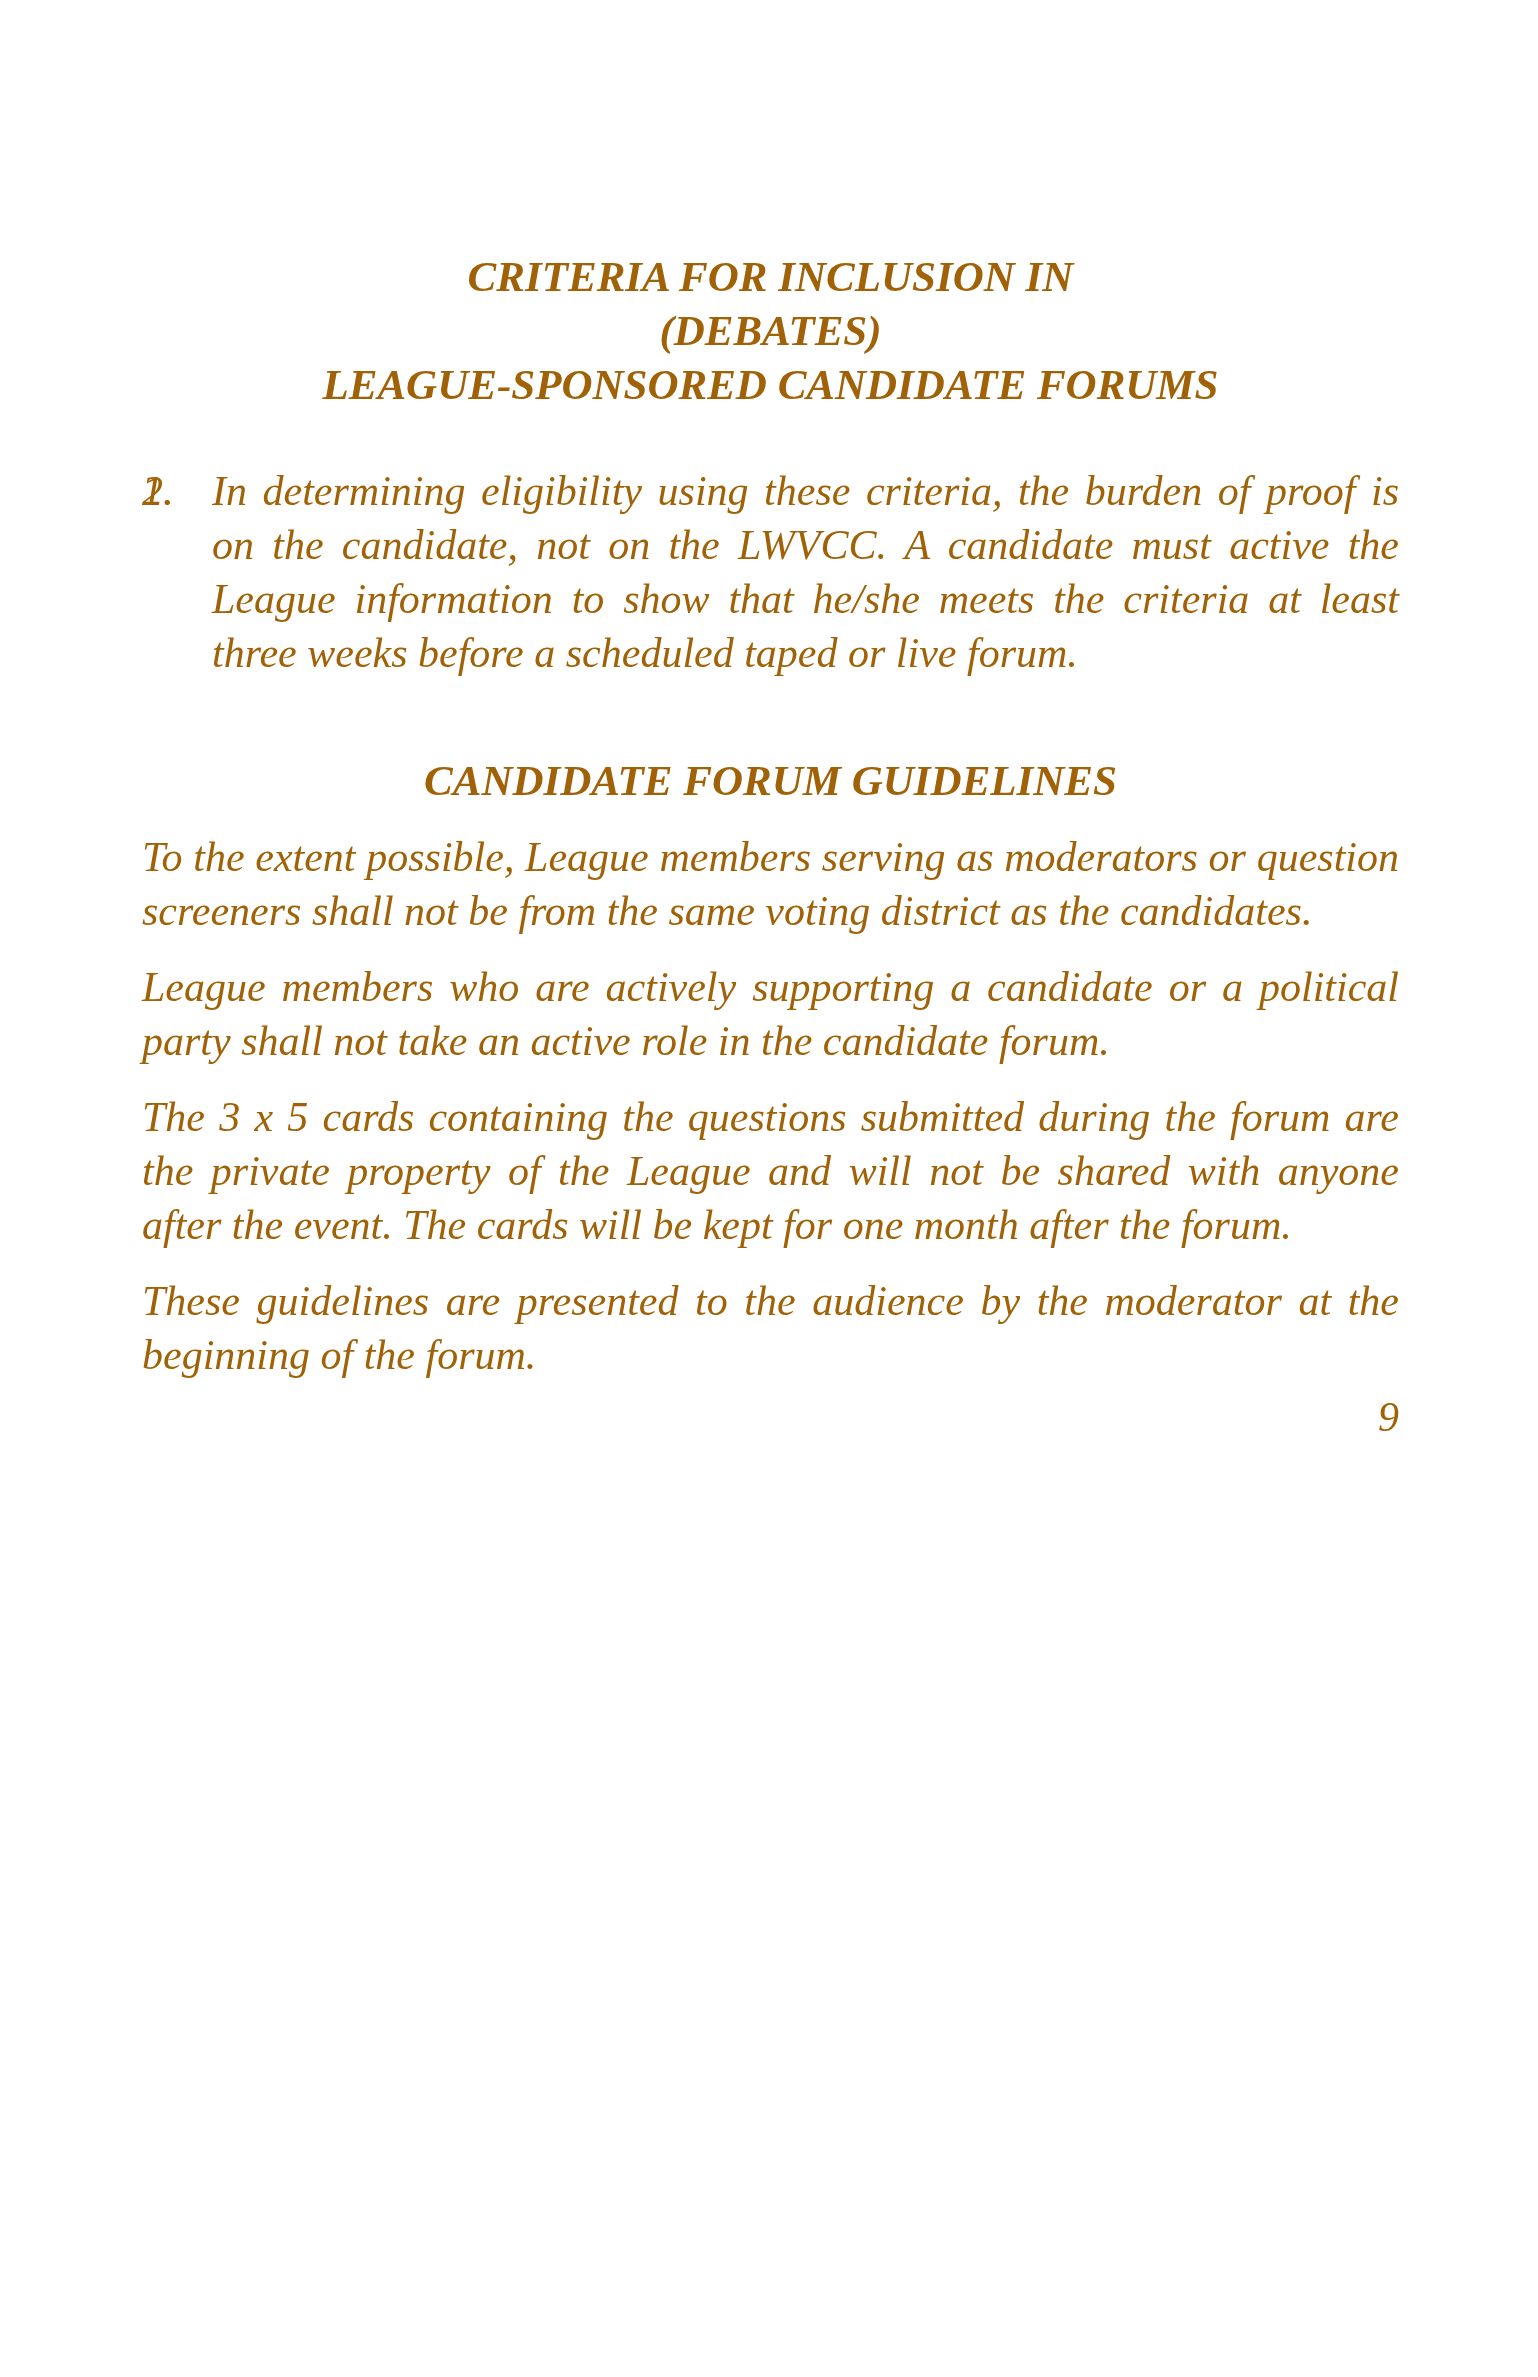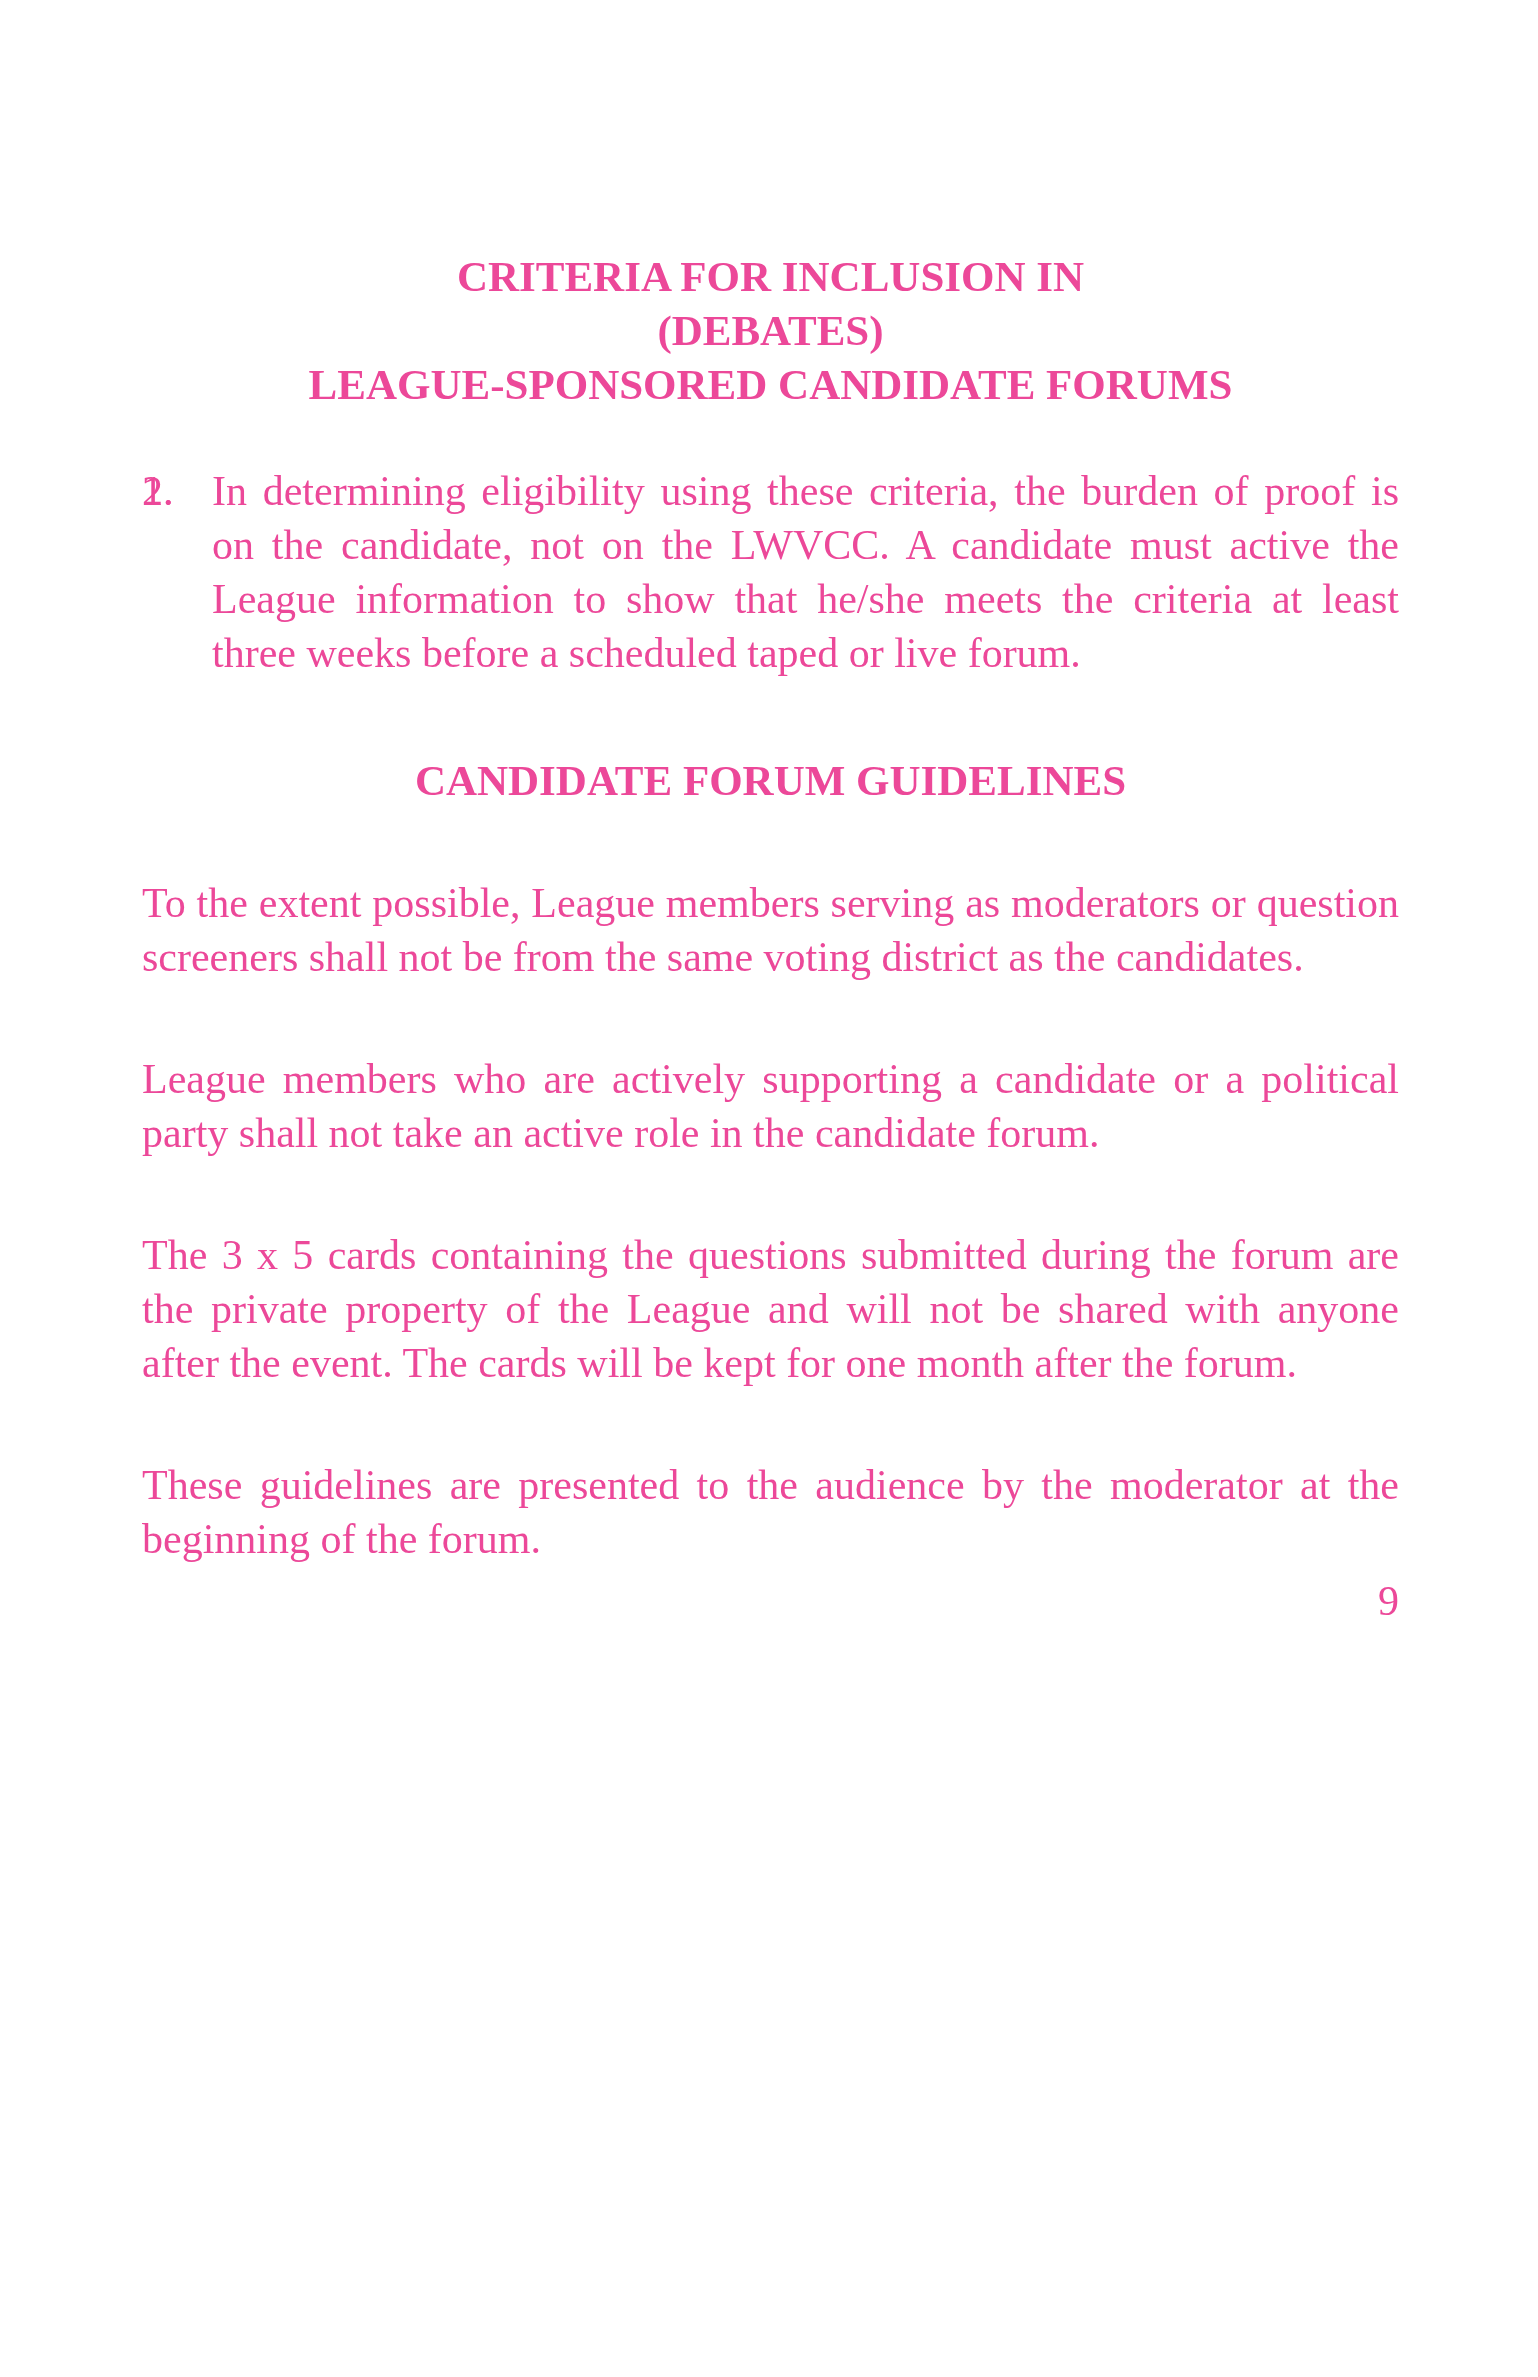--- a/index.html
+++ b/index.html
@@ -2,23 +2,24 @@
 <html style="font-size:15px"><head>
 <meta charset="utf-8">
 <style>
   * { margin: 0; padding: 0; box-sizing: border-box; }
   html, body { background: #ffffff; }
   .page {
     position: relative;
     width: 1526px;
     height: 2377px;
     background: #ffffff;
-    color: #ec4899;
+    color: #a16207;
     font-family: "Liberation Serif", "DejaVu Serif", serif;
     overflow: hidden;
+    font-style: italic;
   }
   .content {
     position: absolute;
     left: 142px;
     top: 250px;
     width: 1257px;
     font-size: 42px;
     line-height: 54px;
     text-align: justify;
   }
@@ -37,21 +38,21 @@
     width: 70px;
     text-align: left;
   }
   .section-heading {
     margin-top: 74px;
     text-align: center;
     font-weight: bold;
     font-size: 43px;
     line-height: 54px;
   }
-  .para { margin-top: 68px; }
+  .para { margin-top: 22px; }
   .page-number {
     margin-top: 7.5px;
     text-align: right;
   }
 </style>
 </head>
 <body>
 
 <div class="page">
   <div class="content">

